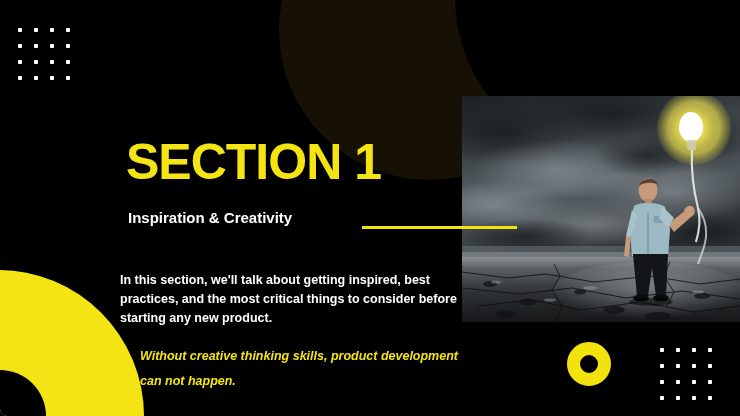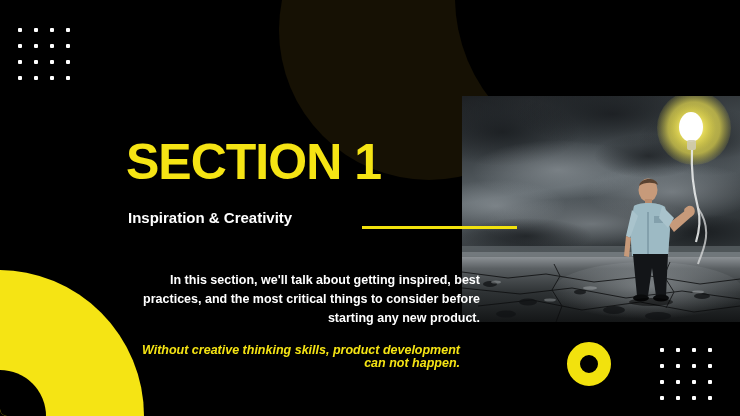--- a/index.html
+++ b/index.html
@@ -128,34 +128,34 @@
   #body-paragraph {
     position: absolute;
     left: 120px;
     top: 271px;
     width: 360px;
     margin: 0;
     font-size: 12.5px;
     line-height: 19px;
     font-weight: 600;
     color: #ffffff;
-    text-align: right;
+    text-align: left;
   }
   #quote {
     position: absolute;
     left: 140px;
     top: 344px;
     width: 320px;
     margin: 0;
     font-size: 12.5px;
-    line-height: 13px;
+    line-height: 25px;
     font-weight: 700;
     font-style: italic;
     color: #F5E414;
-    text-align: right;
+    text-align: left;
   }
 </style>
 </head>
 <body>
 
 <div id="slide">
 
   <div class="shape" id="olive-circle"></div>
   <div class="shape" id="black-circle-overlap"></div>
 

